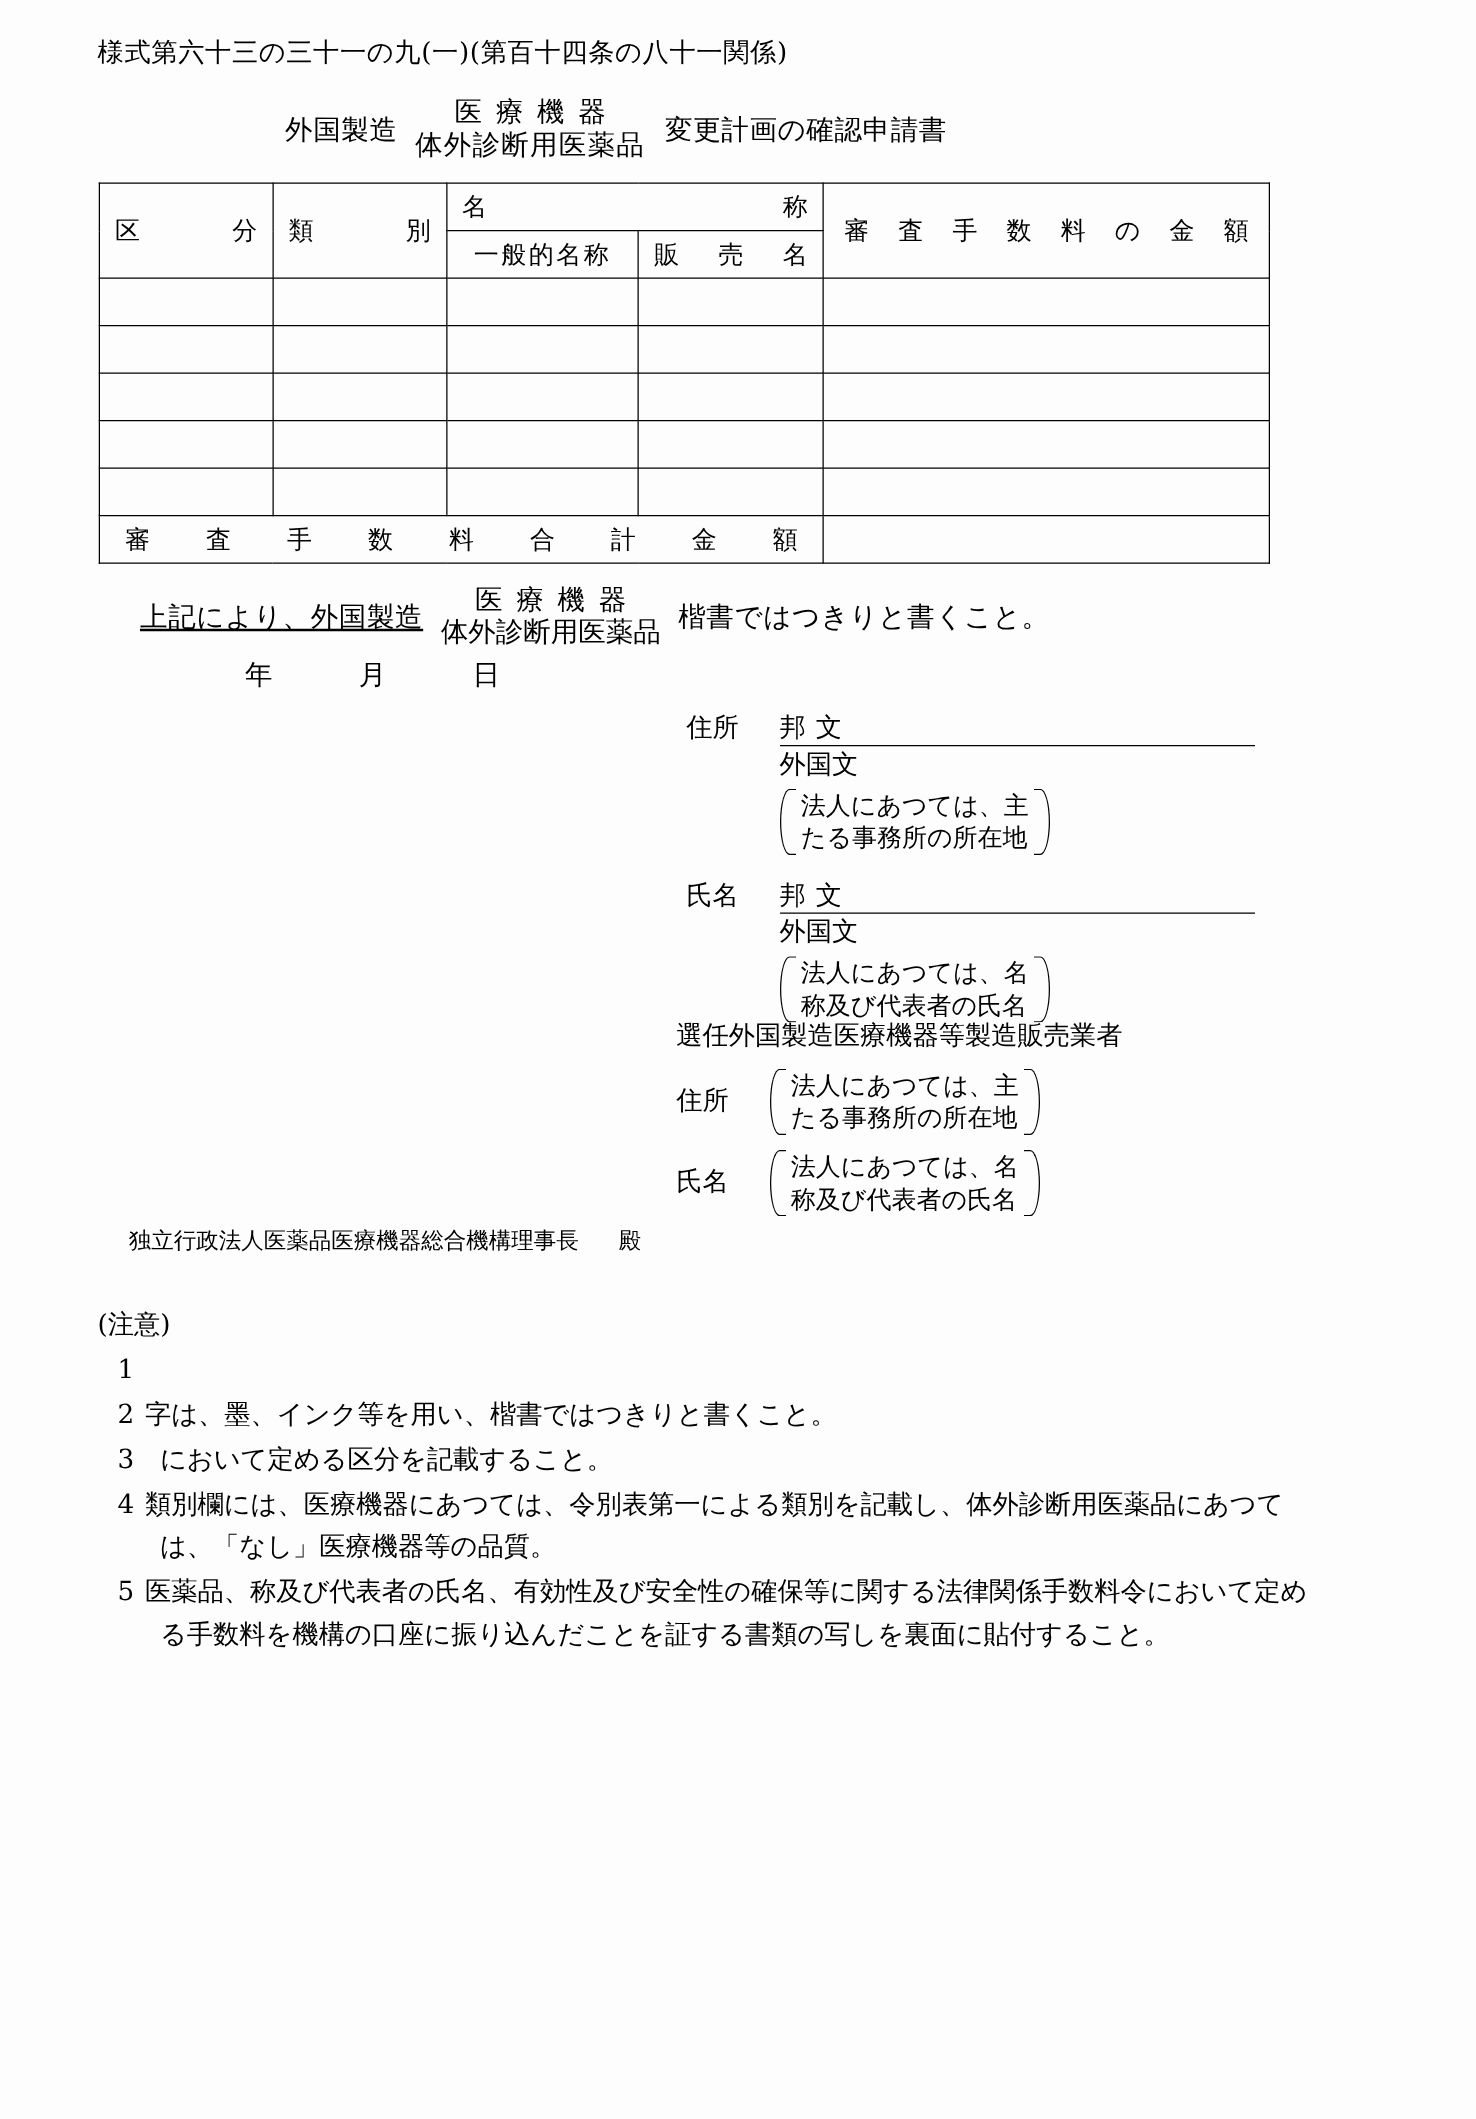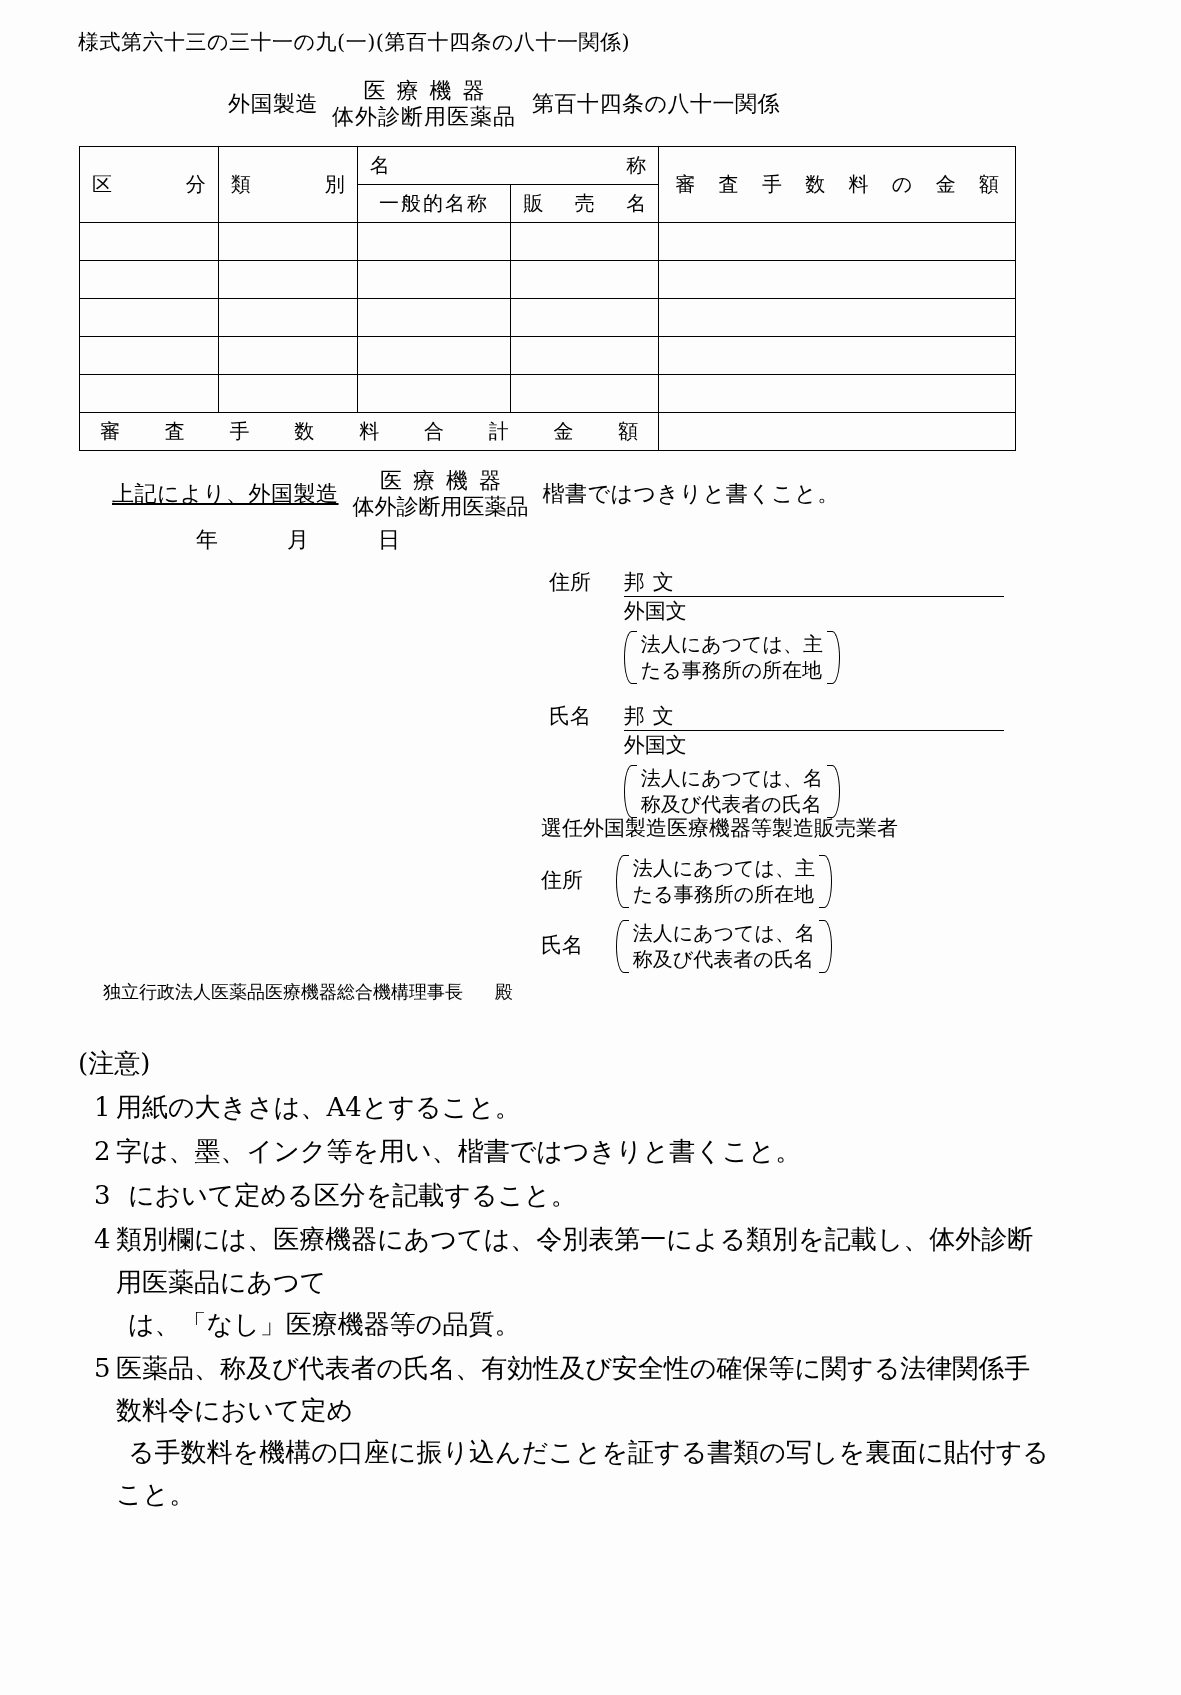--- a/index.html
+++ b/index.html
@@ -168,21 +168,21 @@
     position: absolute;
     left: 541px; top: 814px;
     font-size: 21px;
     white-space: nowrap;
   }
 
   
   .notes {
     position: absolute;
     left: 78px; top: 1042px;
-    font-size: 26px;
+    font-size: 21px;
     line-height: 1.62;
   }
   .notes .chuui { margin-bottom: 2px; }
   .note-item { display: flex; margin-top: 2px; }
   .note-num { width: 38px; flex: 0 0 38px; padding-left: 16px; }
   .note-text { max-width: 940px; }
   .note-text .cont { display: block; text-indent: 12px; }
 </style>
 </head>
 <body>
@@ -190,21 +190,21 @@
 <div class="page">
 
   <div class="form-no">様式第六十三の三十一の九(一)(第百十四条の八十一関係)</div>
 
   <div class="heading">
     <span class="lead">外国製造</span>
     <span class="stack">
       <span class="s1">医療機器</span>
       <span class="s2">体外診断用医薬品</span>
     </span>
-    <span class="tail">第百十四条の八十一関係</span>
+    <span class="tail">変更計画の確認申請書</span>
   </div>
 
   <table class="fee-table">
     <tbody>
         <tr>
       <td class="c-kubun th-tall" rowspan="2">
         <div class="just">
           <span>区</span>
           <span>分</span>
         </div>
@@ -378,23 +378,20 @@
   <div class="addressee">
     <span>独立行政法人医薬品医療機器総合機構理事長</span>
     <span class="dono">殿</span>
   </div>
 
   <div class="notes">
     <div class="chuui">(注意)</div>
 
     <div class="note-item">
       <span class="note-num">1</span>
-      <span class="note-text">
-        <span>用紙の大きさは、A4とすること。</span>
-      </span>
     </div>
 
     <div class="note-item">
       <span class="note-num">2</span>
       <span class="note-text">
         <span>字は、墨、インク等を用い、楷書ではつきりと書くこと。</span>
       </span>
     </div>
 
     <div class="note-item">

